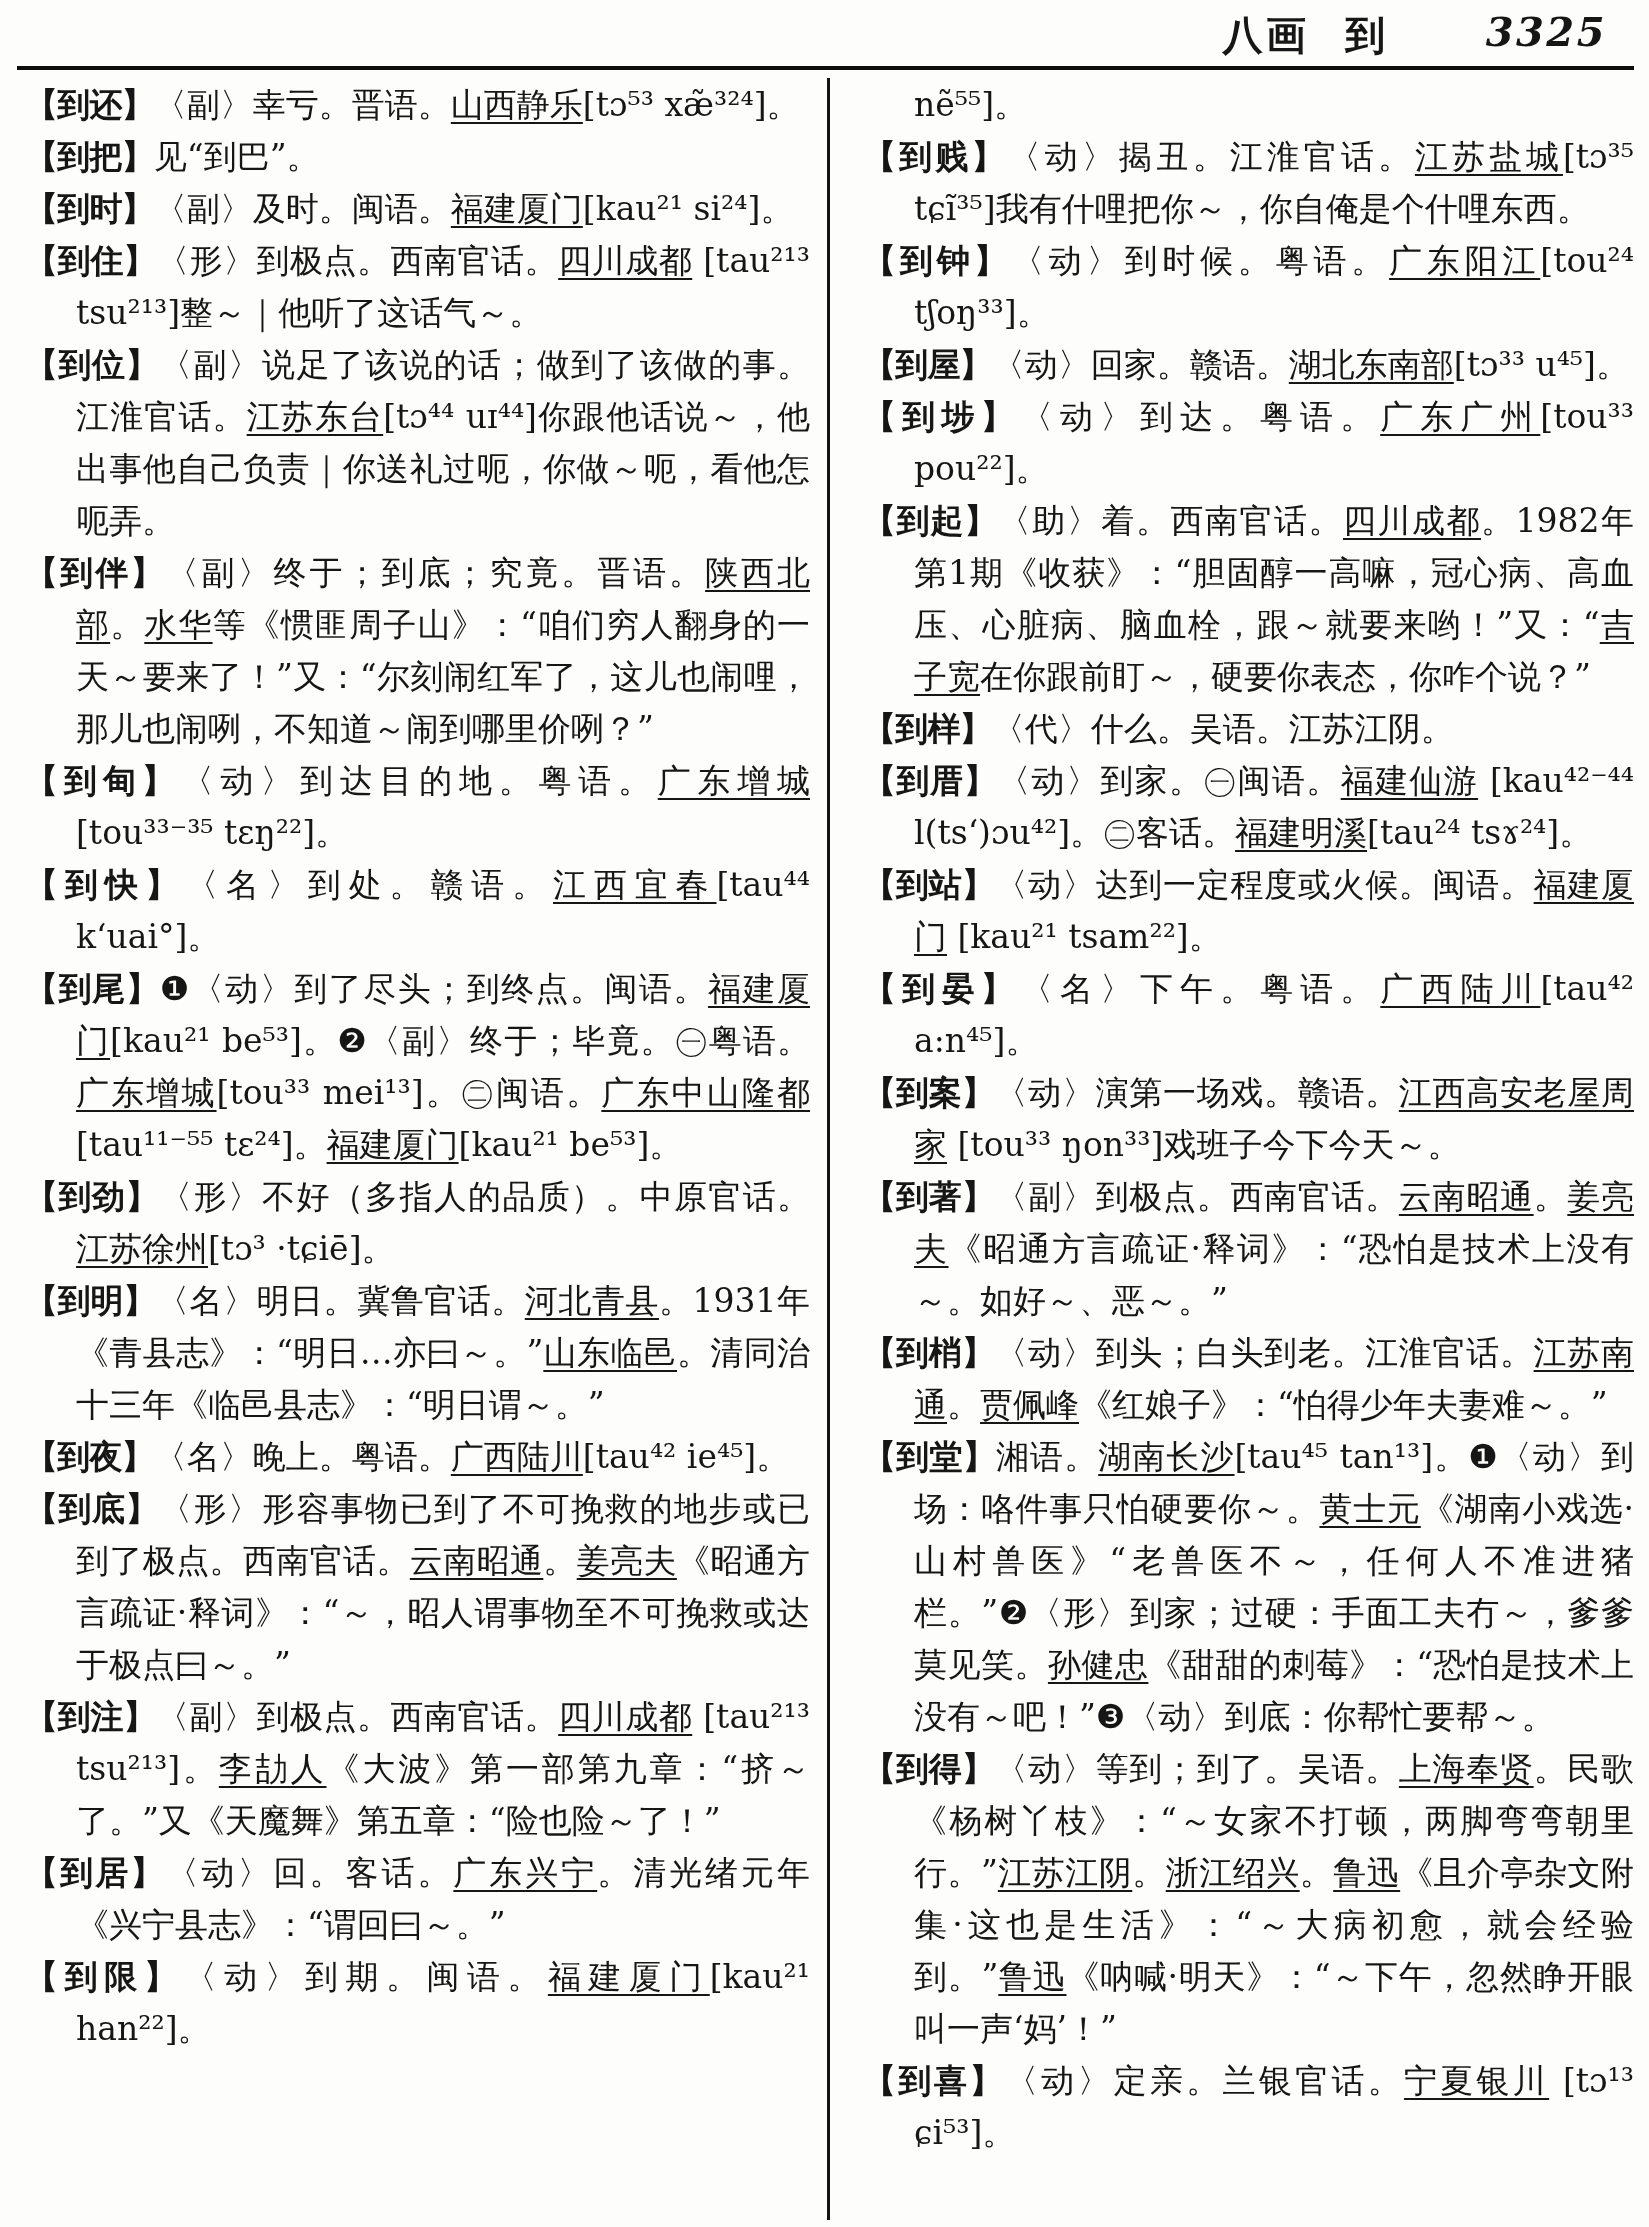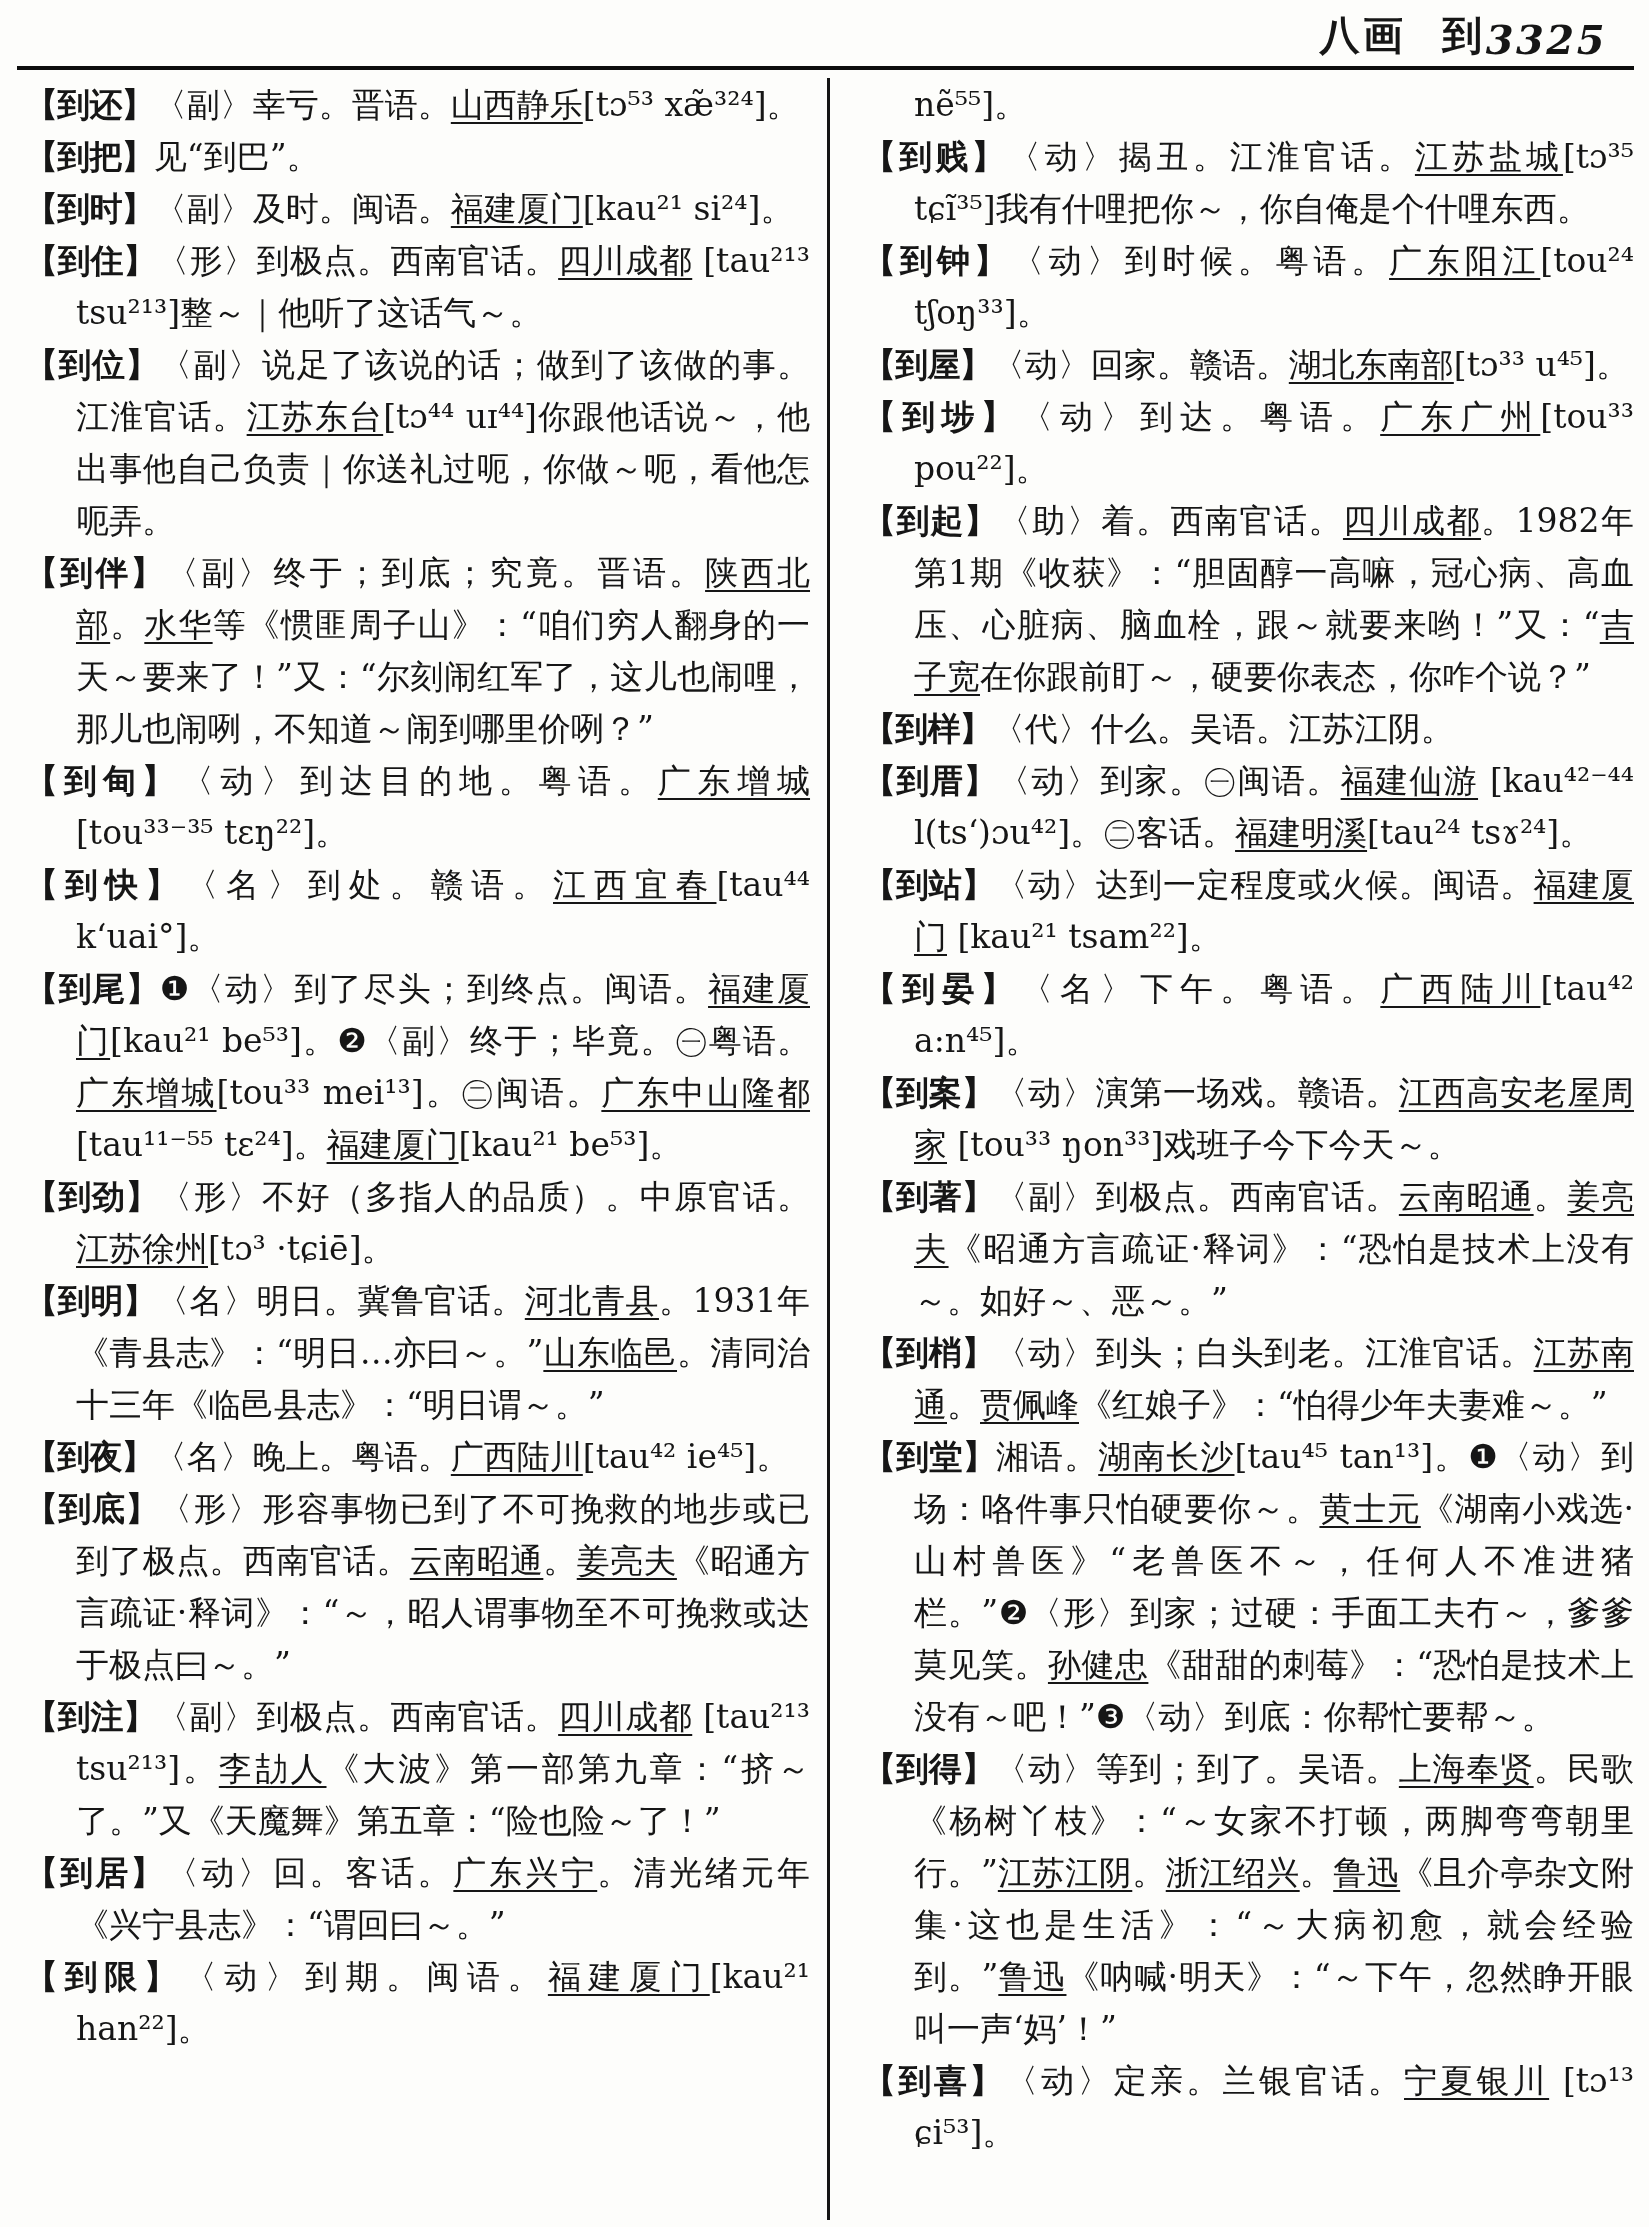--- a/index.html
+++ b/index.html
@@ -6,28 +6,29 @@
   .page{
     position:relative;
     width:1650px;height:2227px;
     background:#fdfdfb;
     color:#161616;
     font-family:"DejaVu Serif","Liberation Serif",serif;
     overflow:hidden;
   }
   .header{
     position:absolute;top:8.2px;right:43px;
-    display:flex;align-items:flex-end;
+    display:flex;align-items:flex-start;
     font-family:"DejaVu Serif","Liberation Serif",serif;
   }
   .hdr-sec,.hdr-char{
     font-weight:700;font-size:40px;letter-spacing:3.3px;
   }
   .hdr-char{margin-left:36px;}
   .hdr-page{
+    margin-left:97px;
     font-weight:700;font-style:italic;
     font-size:40px;letter-spacing:2.5px;
     font-family:"DejaVu Serif","Liberation Serif",serif;
   }
   .rule{
     position:absolute;top:66px;left:16.5px;right:16.5px;height:4.1px;
     background:#0d0d0d;
   }
   .divider{
     position:absolute;top:78px;bottom:6.6px;left:827px;width:2.5px;

